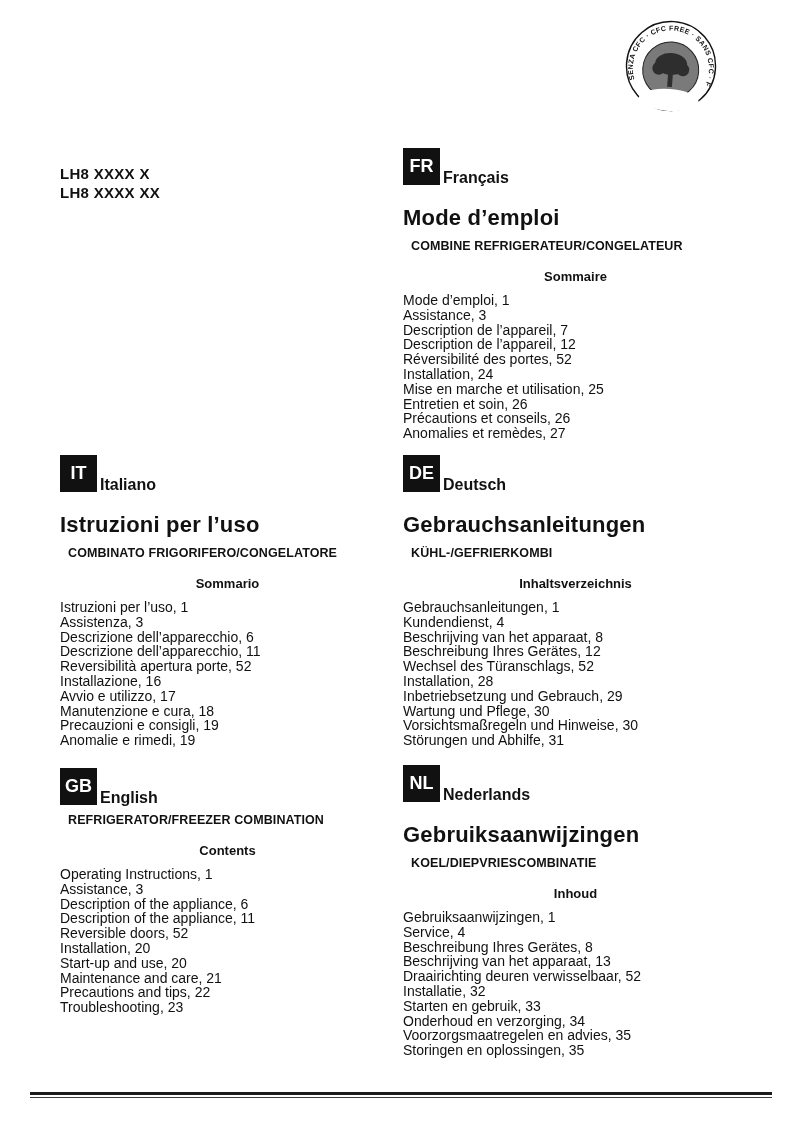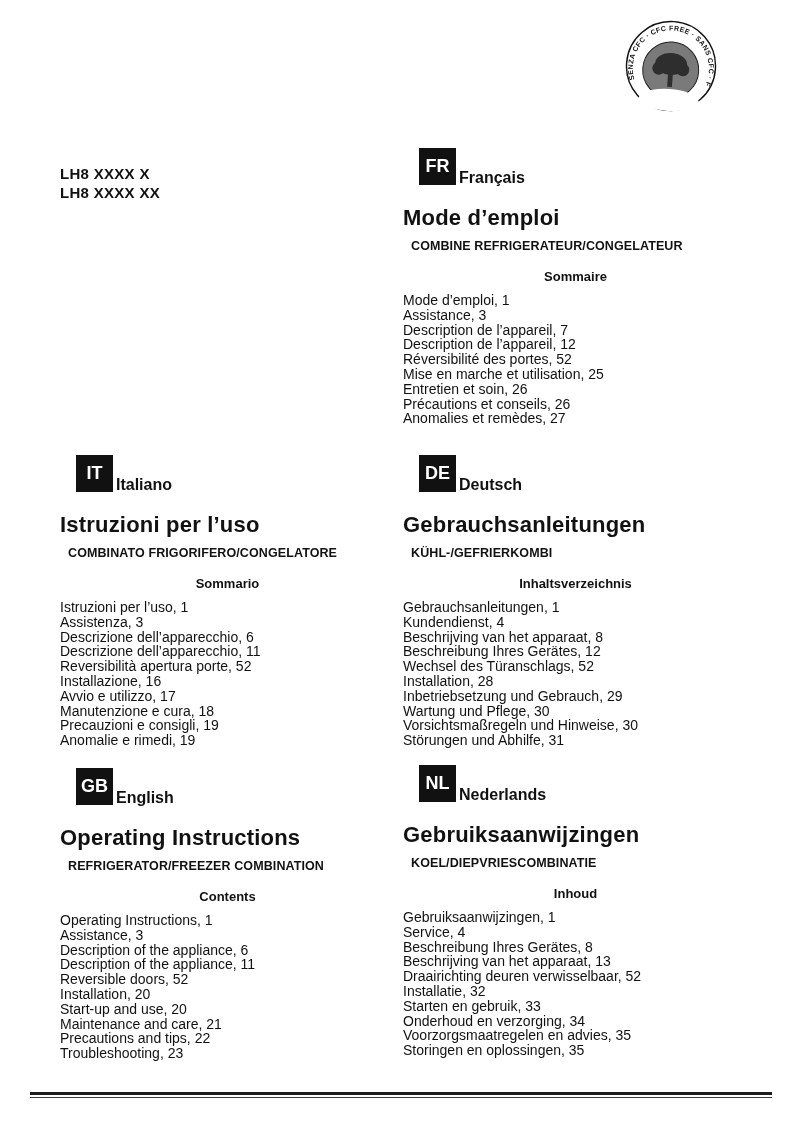--- a/index.html
+++ b/index.html
@@ -36,21 +36,20 @@
   .sec-gb { left: 60px;  top: 768px; width: 335px; }
   .sec-nl { left: 403px; top: 765px; width: 345px; }
 
   .badge-row { display: flex; align-items: flex-end; height: 37px; }
   .badge {
     width: 37px; height: 37px;
     background: #111; color: #fff;
     font-size: 18px; font-weight: bold;
     display: flex; align-items: center; justify-content: center;
     flex: 0 0 auto;
-    margin-left: 16px;
   }
   .lang-name {
     font-size: 16px; font-weight: bold;
     margin-left: 3px; margin-bottom: -2px;
   }
 
   .title {
     font-size: 22px; font-weight: bold;
     margin: 20px 0 3px 0; letter-spacing: 0.2px;
     white-space: nowrap;
@@ -108,20 +107,21 @@
     </div>
     <div class="title">Mode d’emploi</div>
     <div class="subtitle">COMBINE REFRIGERATEUR/CONGELATEUR</div>
     <div class="toc-heading">Sommaire</div>
     <div class="toc">
         <div class="toc-item">Mode d’emploi, 1</div>
         <div class="toc-item">Assistance, 3</div>
         <div class="toc-item">Description de l’appareil, 7</div>
         <div class="toc-item">Description de l’appareil, 12</div>
         <div class="toc-item">Réversibilité des portes, 52</div>
+        <div class="toc-item">Installation, 24</div>
         <div class="toc-item">Mise en marche et utilisation, 25</div>
         <div class="toc-item">Entretien et soin, 26</div>
         <div class="toc-item">Précautions et conseils, 26</div>
         <div class="toc-item">Anomalies et remèdes, 27</div>
       </div>
   </section>
 
   <section class="lang-section sec-it">
     <div class="badge-row">
       <div class="badge">IT</div>
@@ -164,21 +164,20 @@
         <div class="toc-item">Vorsichtsmaßregeln und Hinweise, 30</div>
         <div class="toc-item">Störungen und Abhilfe, 31</div>
       </div>
   </section>
 
   <section class="lang-section sec-gb">
     <div class="badge-row">
       <div class="badge">GB</div>
       <div class="lang-name">English</div>
     </div>
-    <div class="title">Operating Instructions</div>
     <div class="subtitle">REFRIGERATOR/FREEZER COMBINATION</div>
     <div class="toc-heading">Contents</div>
     <div class="toc">
         <div class="toc-item">Operating Instructions, 1</div>
         <div class="toc-item">Assistance, 3</div>
         <div class="toc-item">Description of the appliance, 6</div>
         <div class="toc-item">Description of the appliance, 11</div>
         <div class="toc-item">Reversible doors, 52</div>
         <div class="toc-item">Installation, 20</div>
         <div class="toc-item">Start-up and use, 20</div>

